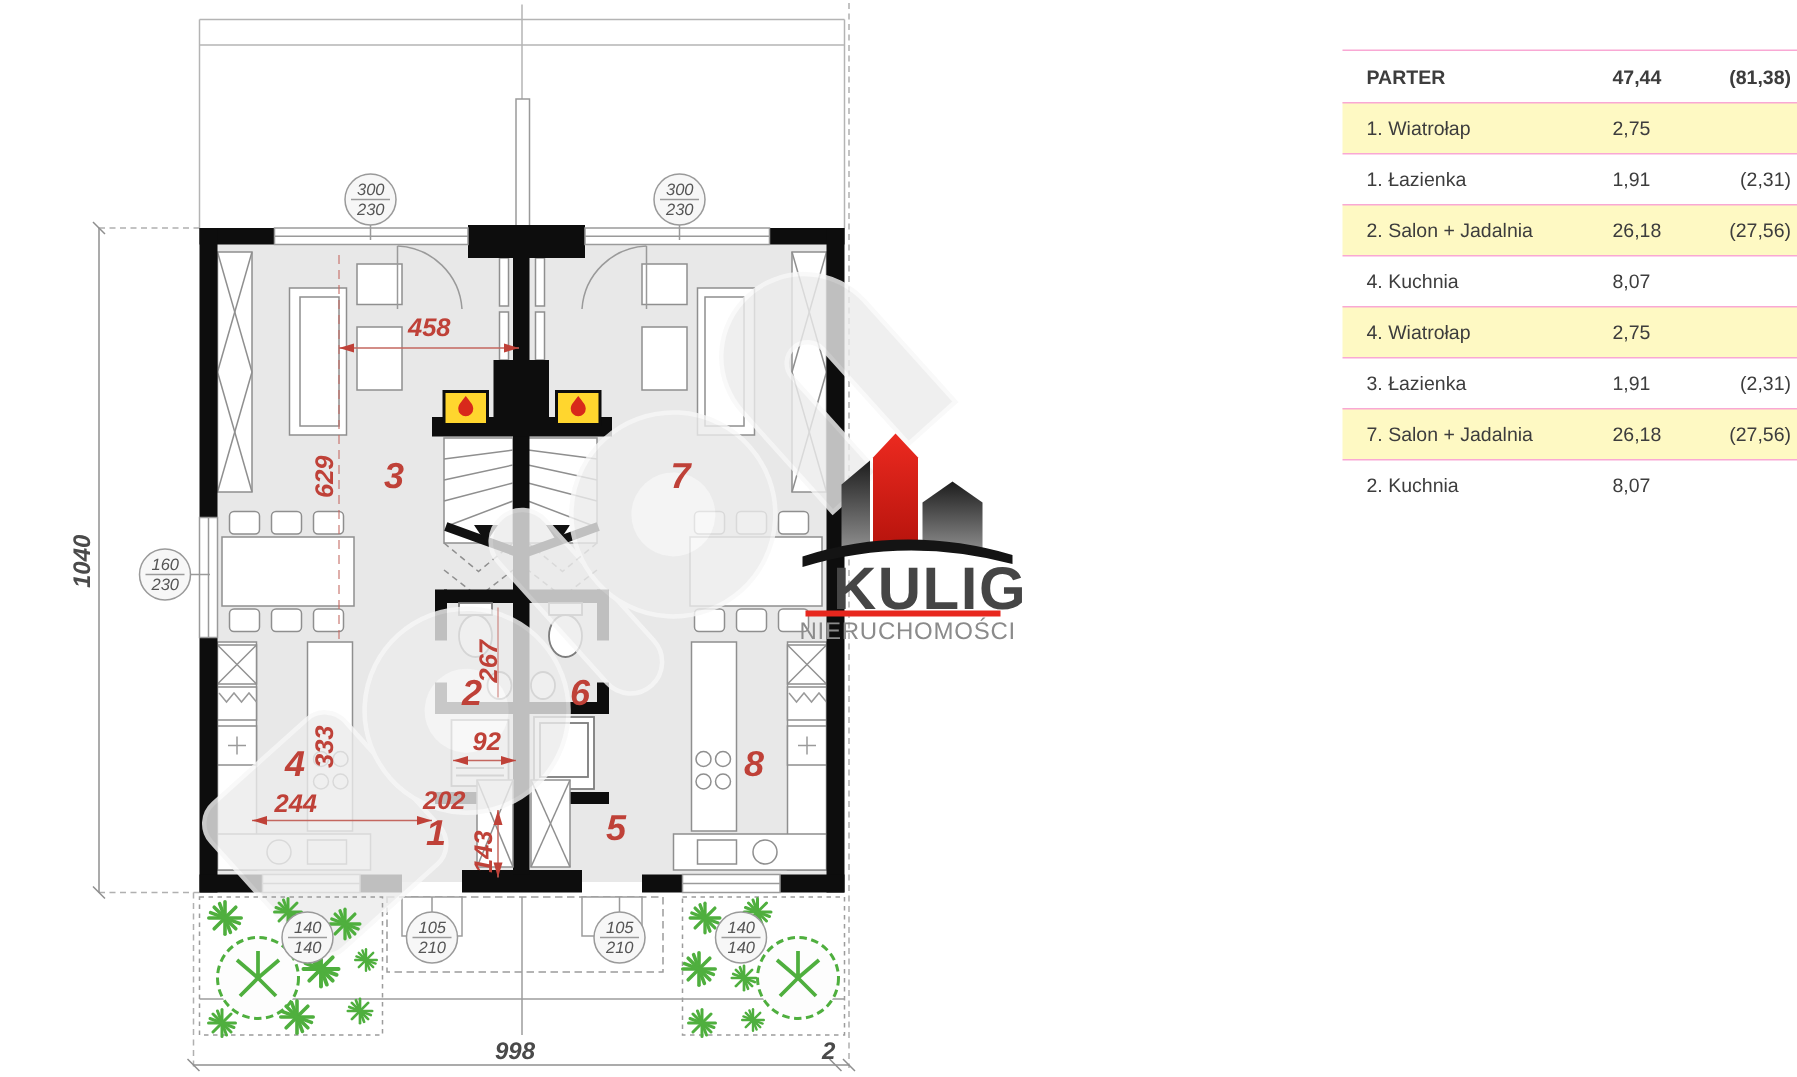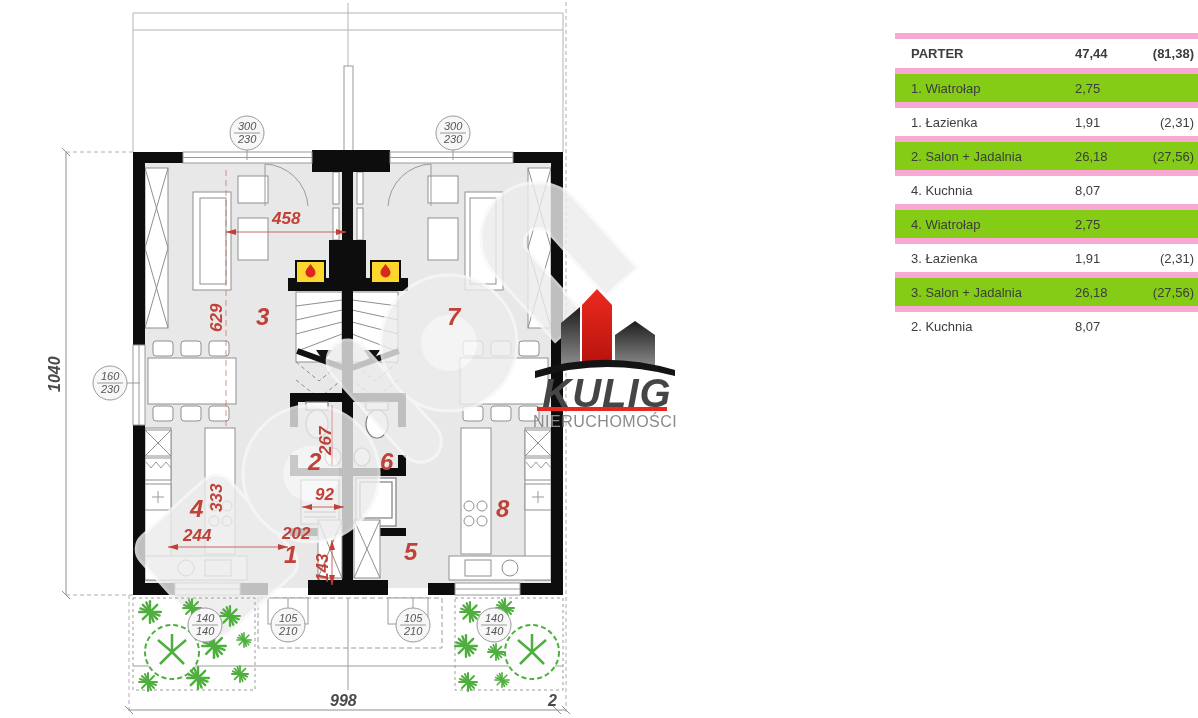--- a/index.html
+++ b/index.html
@@ -4,30 +4,30 @@
 <style>
   html,body{margin:0;padding:0;background:#fff;}
   #canvas{position:relative;width:1198px;height:718px;background:#ffffff;overflow:hidden;
           font-family:"Liberation Sans",sans-serif;}
   svg text{font-family:"Liberation Sans",sans-serif;}
   .dim-red{fill:#bf4138;font-style:italic;}
   .dim-gray{fill:#4a4a4a;font-style:italic;}
   .circ-label{fill:#555;font-style:italic;font-size:11px;}
   
   #panel{position:absolute;left:895px;top:33px;width:303px;z-index:5;font-size:13px;color:#3d3d3d;}
-  .prow{display:flex;align-items:center;height:34px;border-top:6px solid #f9a8d4;padding-left:16px;box-sizing:border-box;}
-  .prow.alt{background:#84cc16;}
+  .prow{display:flex;align-items:center;height:34px;border-top:1px solid #f9a8d4;padding-left:16px;box-sizing:border-box;}
+  .prow.alt{background:#fef9c3;}
   .prow.header{font-weight:bold;height:35px;}
   .prow .c-name{width:164px;}
   .prow .c-val{width:63px;}
   .prow .c-alt{width:56px;text-align:right;}
   
   #logo{position:absolute;left:533px;top:283px;width:150px;height:152px;z-index:4;}
-  #logo .brand{position:absolute;left:4px;top:88px;width:140px;text-align:center;
-      font-size:40px;font-weight:bold;color:#454545;letter-spacing:1px;font-style:italic;}
+  #logo .brand{position:absolute;left:17px;top:88px;width:140px;text-align:center;
+      font-size:40px;font-weight:bold;color:#454545;letter-spacing:1px;}
   #logo .redline{position:absolute;left:4px;top:124px;width:130px;height:4px;background:#e8271e;}
   #logo .subtitle{position:absolute;left:0;top:130px;width:140px;text-align:center;
       font-size:16px;color:#8b8b8b;letter-spacing:0.5px;}
 </style>
 </head>
 <body>
 
 <div id="canvas">
 
 <svg width="1198" height="718" viewBox="0 0 1198 718" style="position:absolute;left:0;top:0;z-index:1;">
@@ -460,21 +460,21 @@
     <span class="c-name">4. Wiatrołap</span>
     <span class="c-val">2,75</span>
     <span class="c-alt"></span>
   </div>
   <div class="prow">
     <span class="c-name">3. Łazienka</span>
     <span class="c-val">1,91</span>
     <span class="c-alt">(2,31)</span>
   </div>
   <div class="prow alt">
-    <span class="c-name">3. Salon + Jadalnia</span>
+    <span class="c-name">7. Salon + Jadalnia</span>
     <span class="c-val">26,18</span>
     <span class="c-alt">(27,56)</span>
   </div>
   <div class="prow">
     <span class="c-name">2. Kuchnia</span>
     <span class="c-val">8,07</span>
     <span class="c-alt"></span>
   </div>
 </div>
 

